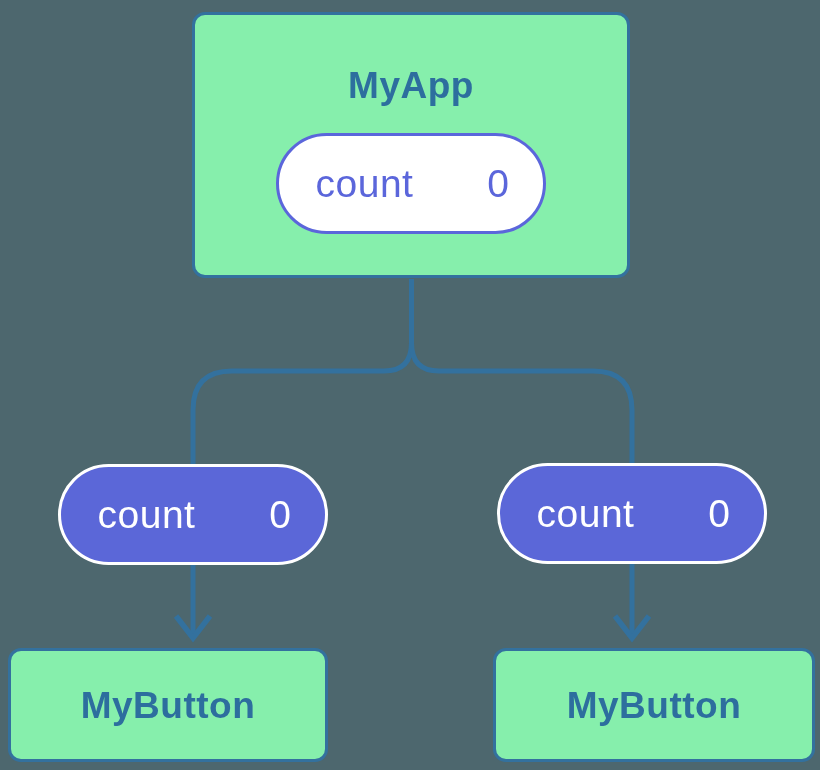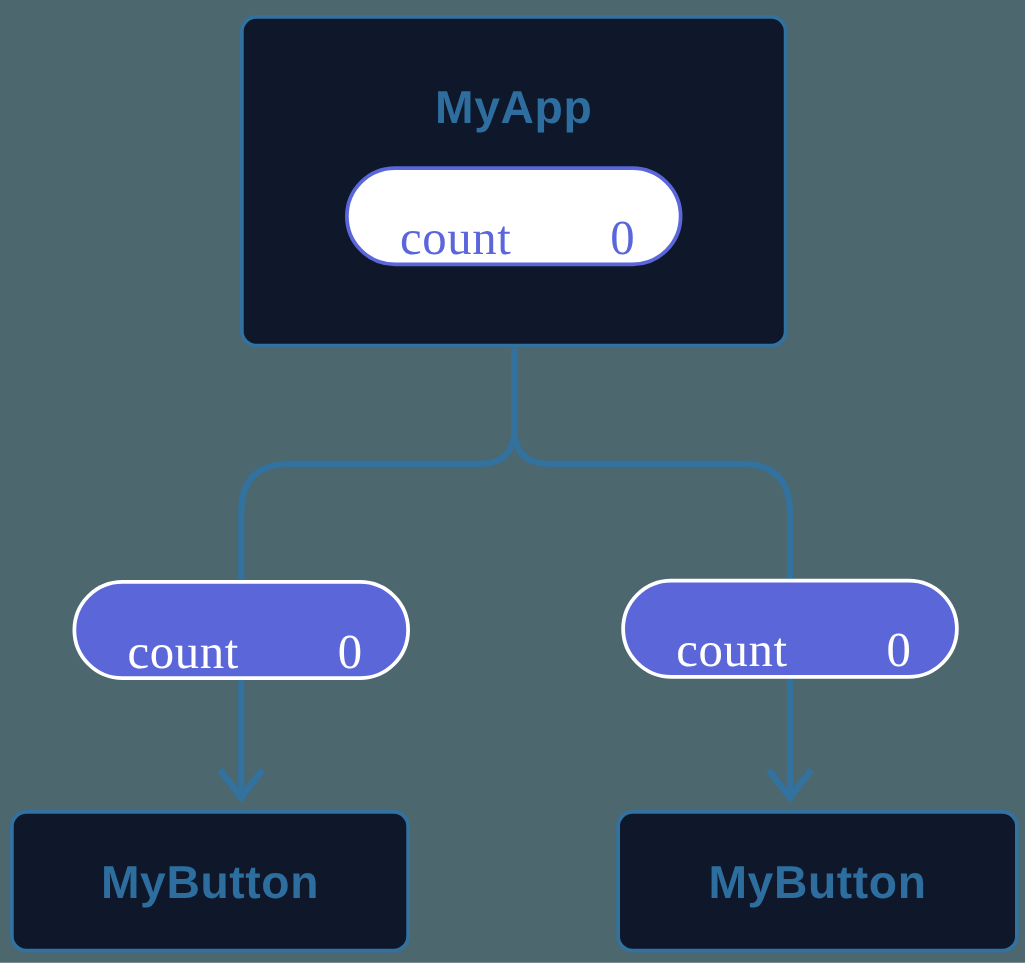--- a/index.html
+++ b/index.html
@@ -12,21 +12,21 @@
     font-family: "Liberation Sans", sans-serif;
   }
   #connectors {
     position: absolute;
     left: 0; top: 0;
     z-index: 1;
     pointer-events: none;
   }
   .comp-box {
     position: absolute;
-    background: #0f172a;
+    background: #86efac;
     border: 3px solid #33719E;
     border-radius: 13px;
     box-sizing: border-box;
     z-index: 2;
     display: flex;
     flex-direction: column;
     align-items: center;
   }
   .comp-title {
     color: #2D6E9E;
@@ -35,29 +35,28 @@
     letter-spacing: 0.5px;
     line-height: 1;
   }
   #myapp-box { left: 192px; top: 12px; width: 438px; height: 266px; }
   #myapp-box .comp-title { margin-top: 52px; }
   #mybutton-left  { left: 8px;   top: 648px; width: 320px; height: 114px; justify-content: center; }
   #mybutton-right { left: 493px; top: 648px; width: 322px; height: 114px; justify-content: center; }
 
   .pill {
     display: flex;
-    align-items: flex-end;
+    align-items: center;
     width: 270px;
-    height: 80px;
+    height: 101px;
     border-radius: 51px;
     box-sizing: border-box;
     font-size: 39px;
     line-height: 1;
     z-index: 3;
-    font-family: Liberation Serif, serif;
   }
   .pill .pill-name {
     width: 171px;
     display: flex;
     align-items: center;
     justify-content: center;
     letter-spacing: 0.5px;
   }
   .pill .pill-sep { width: 0px; }
   .pill .pill-value {

